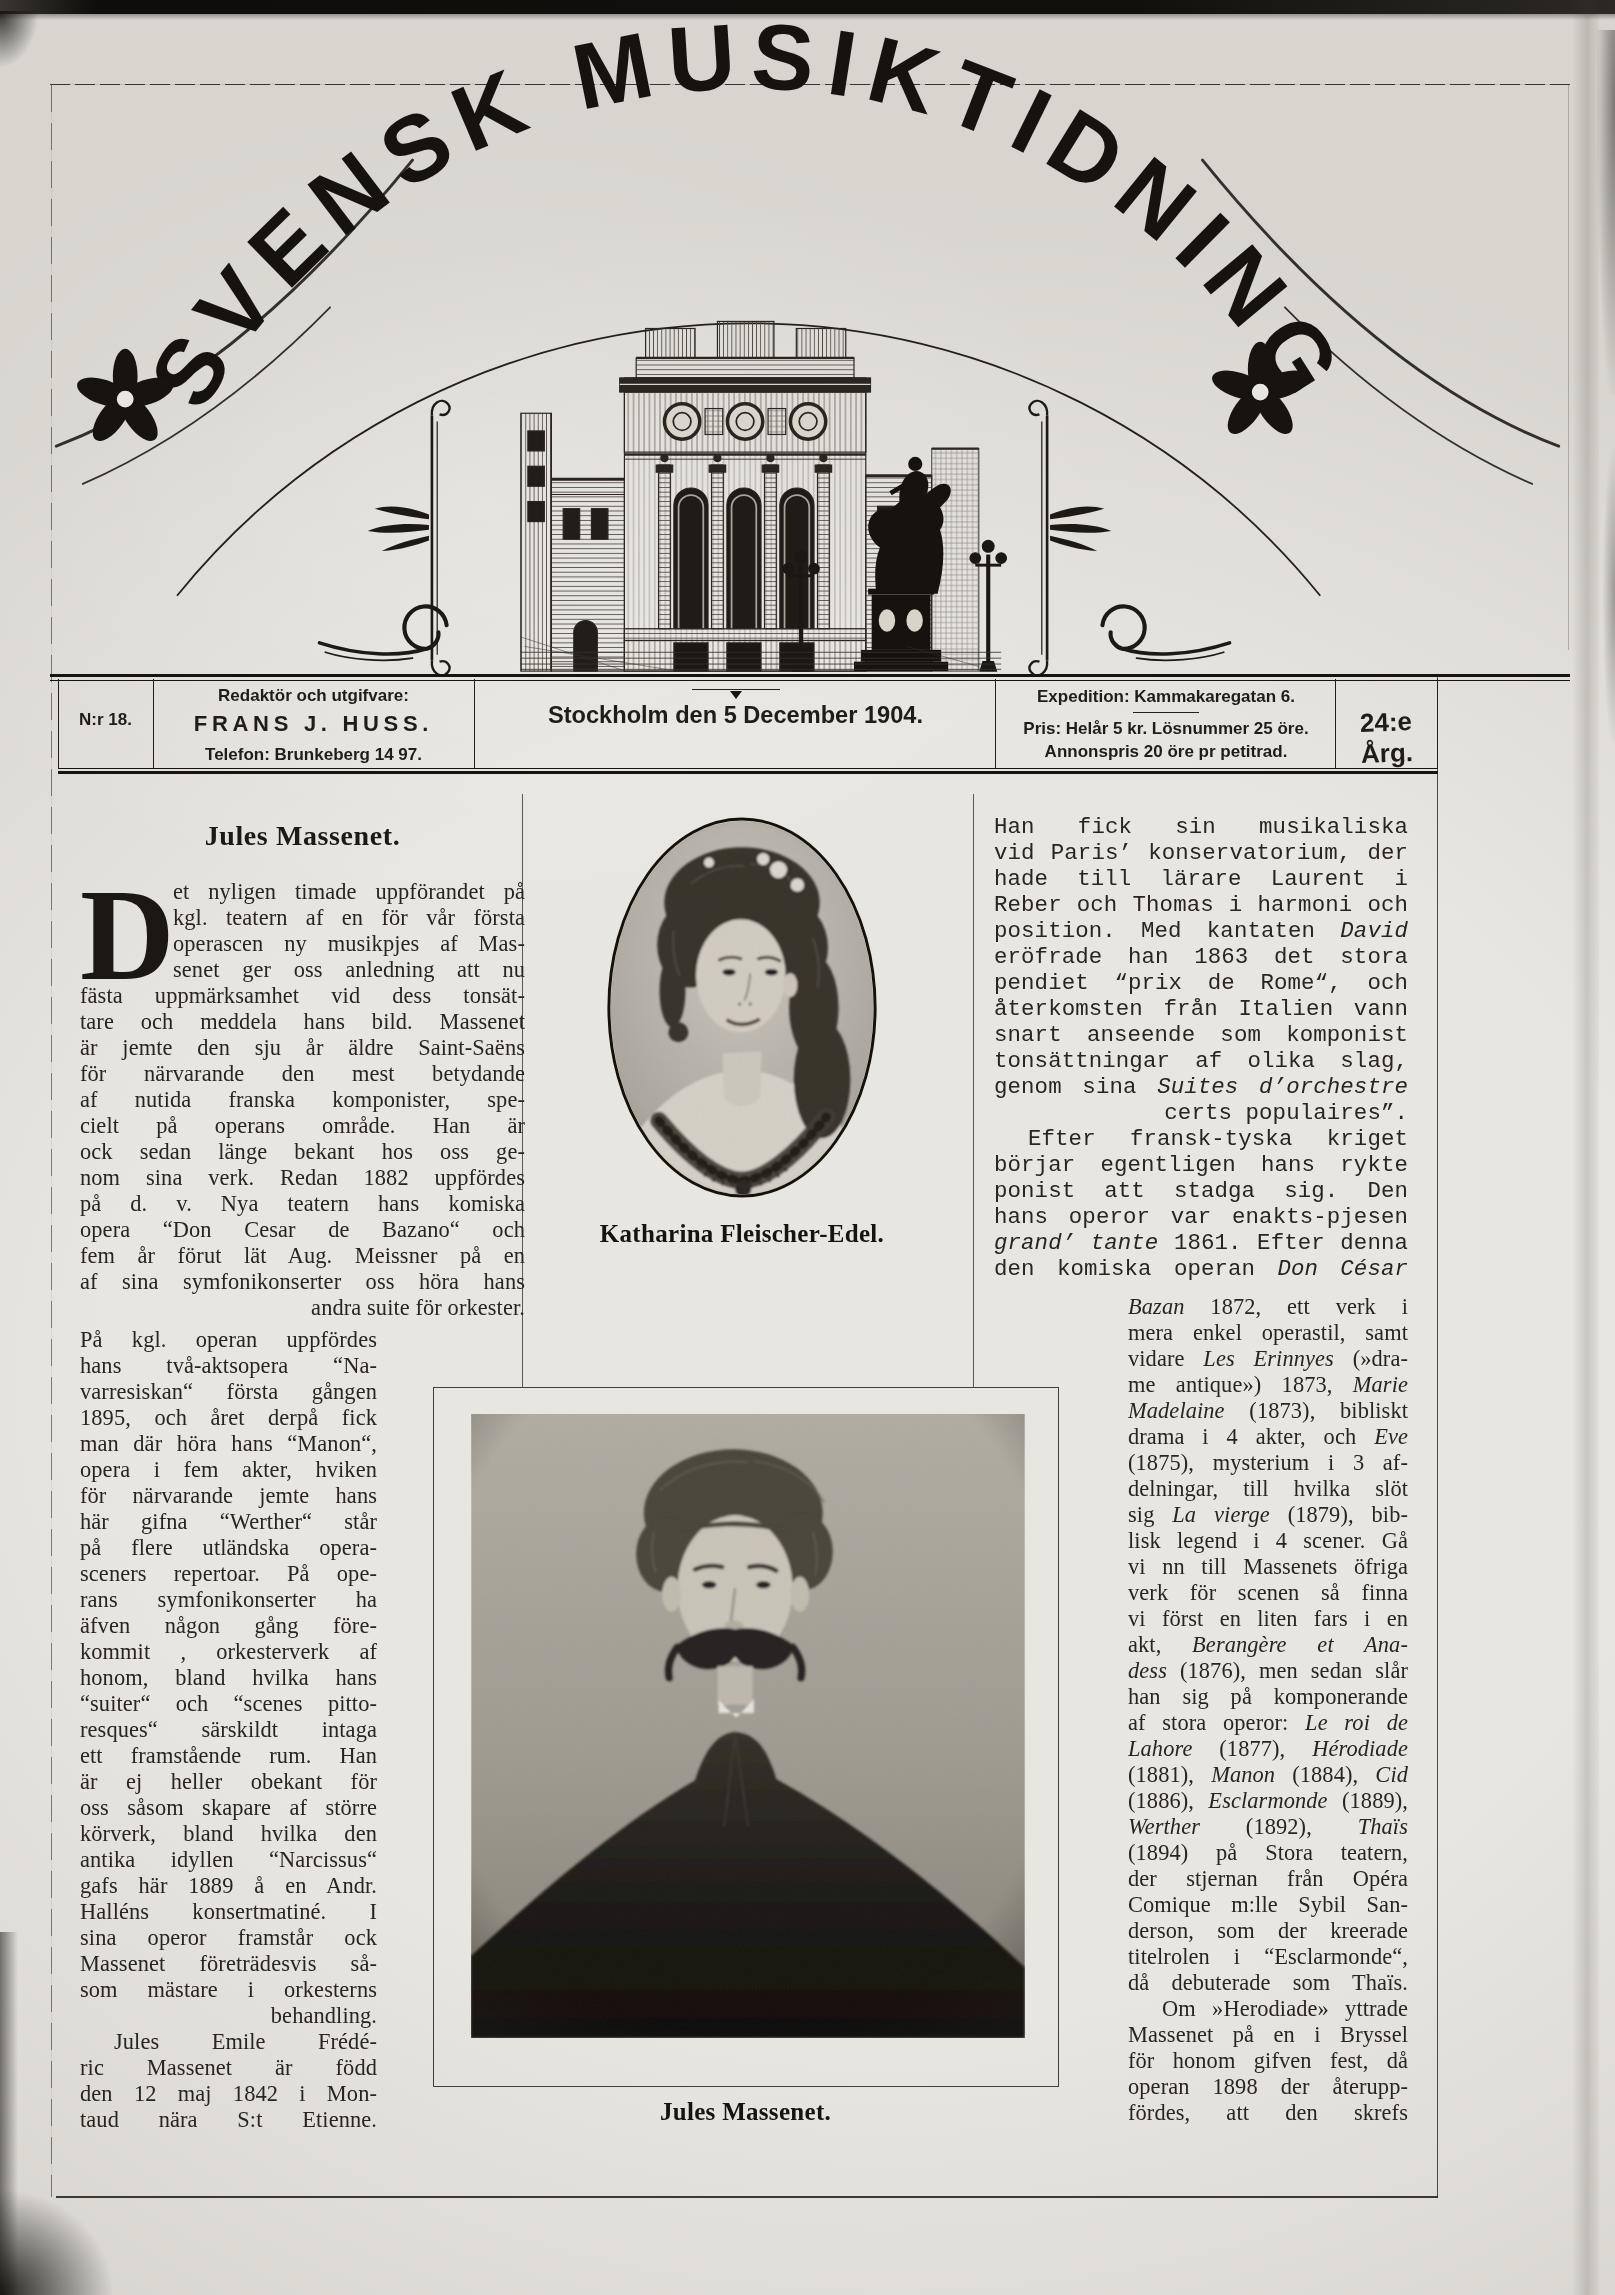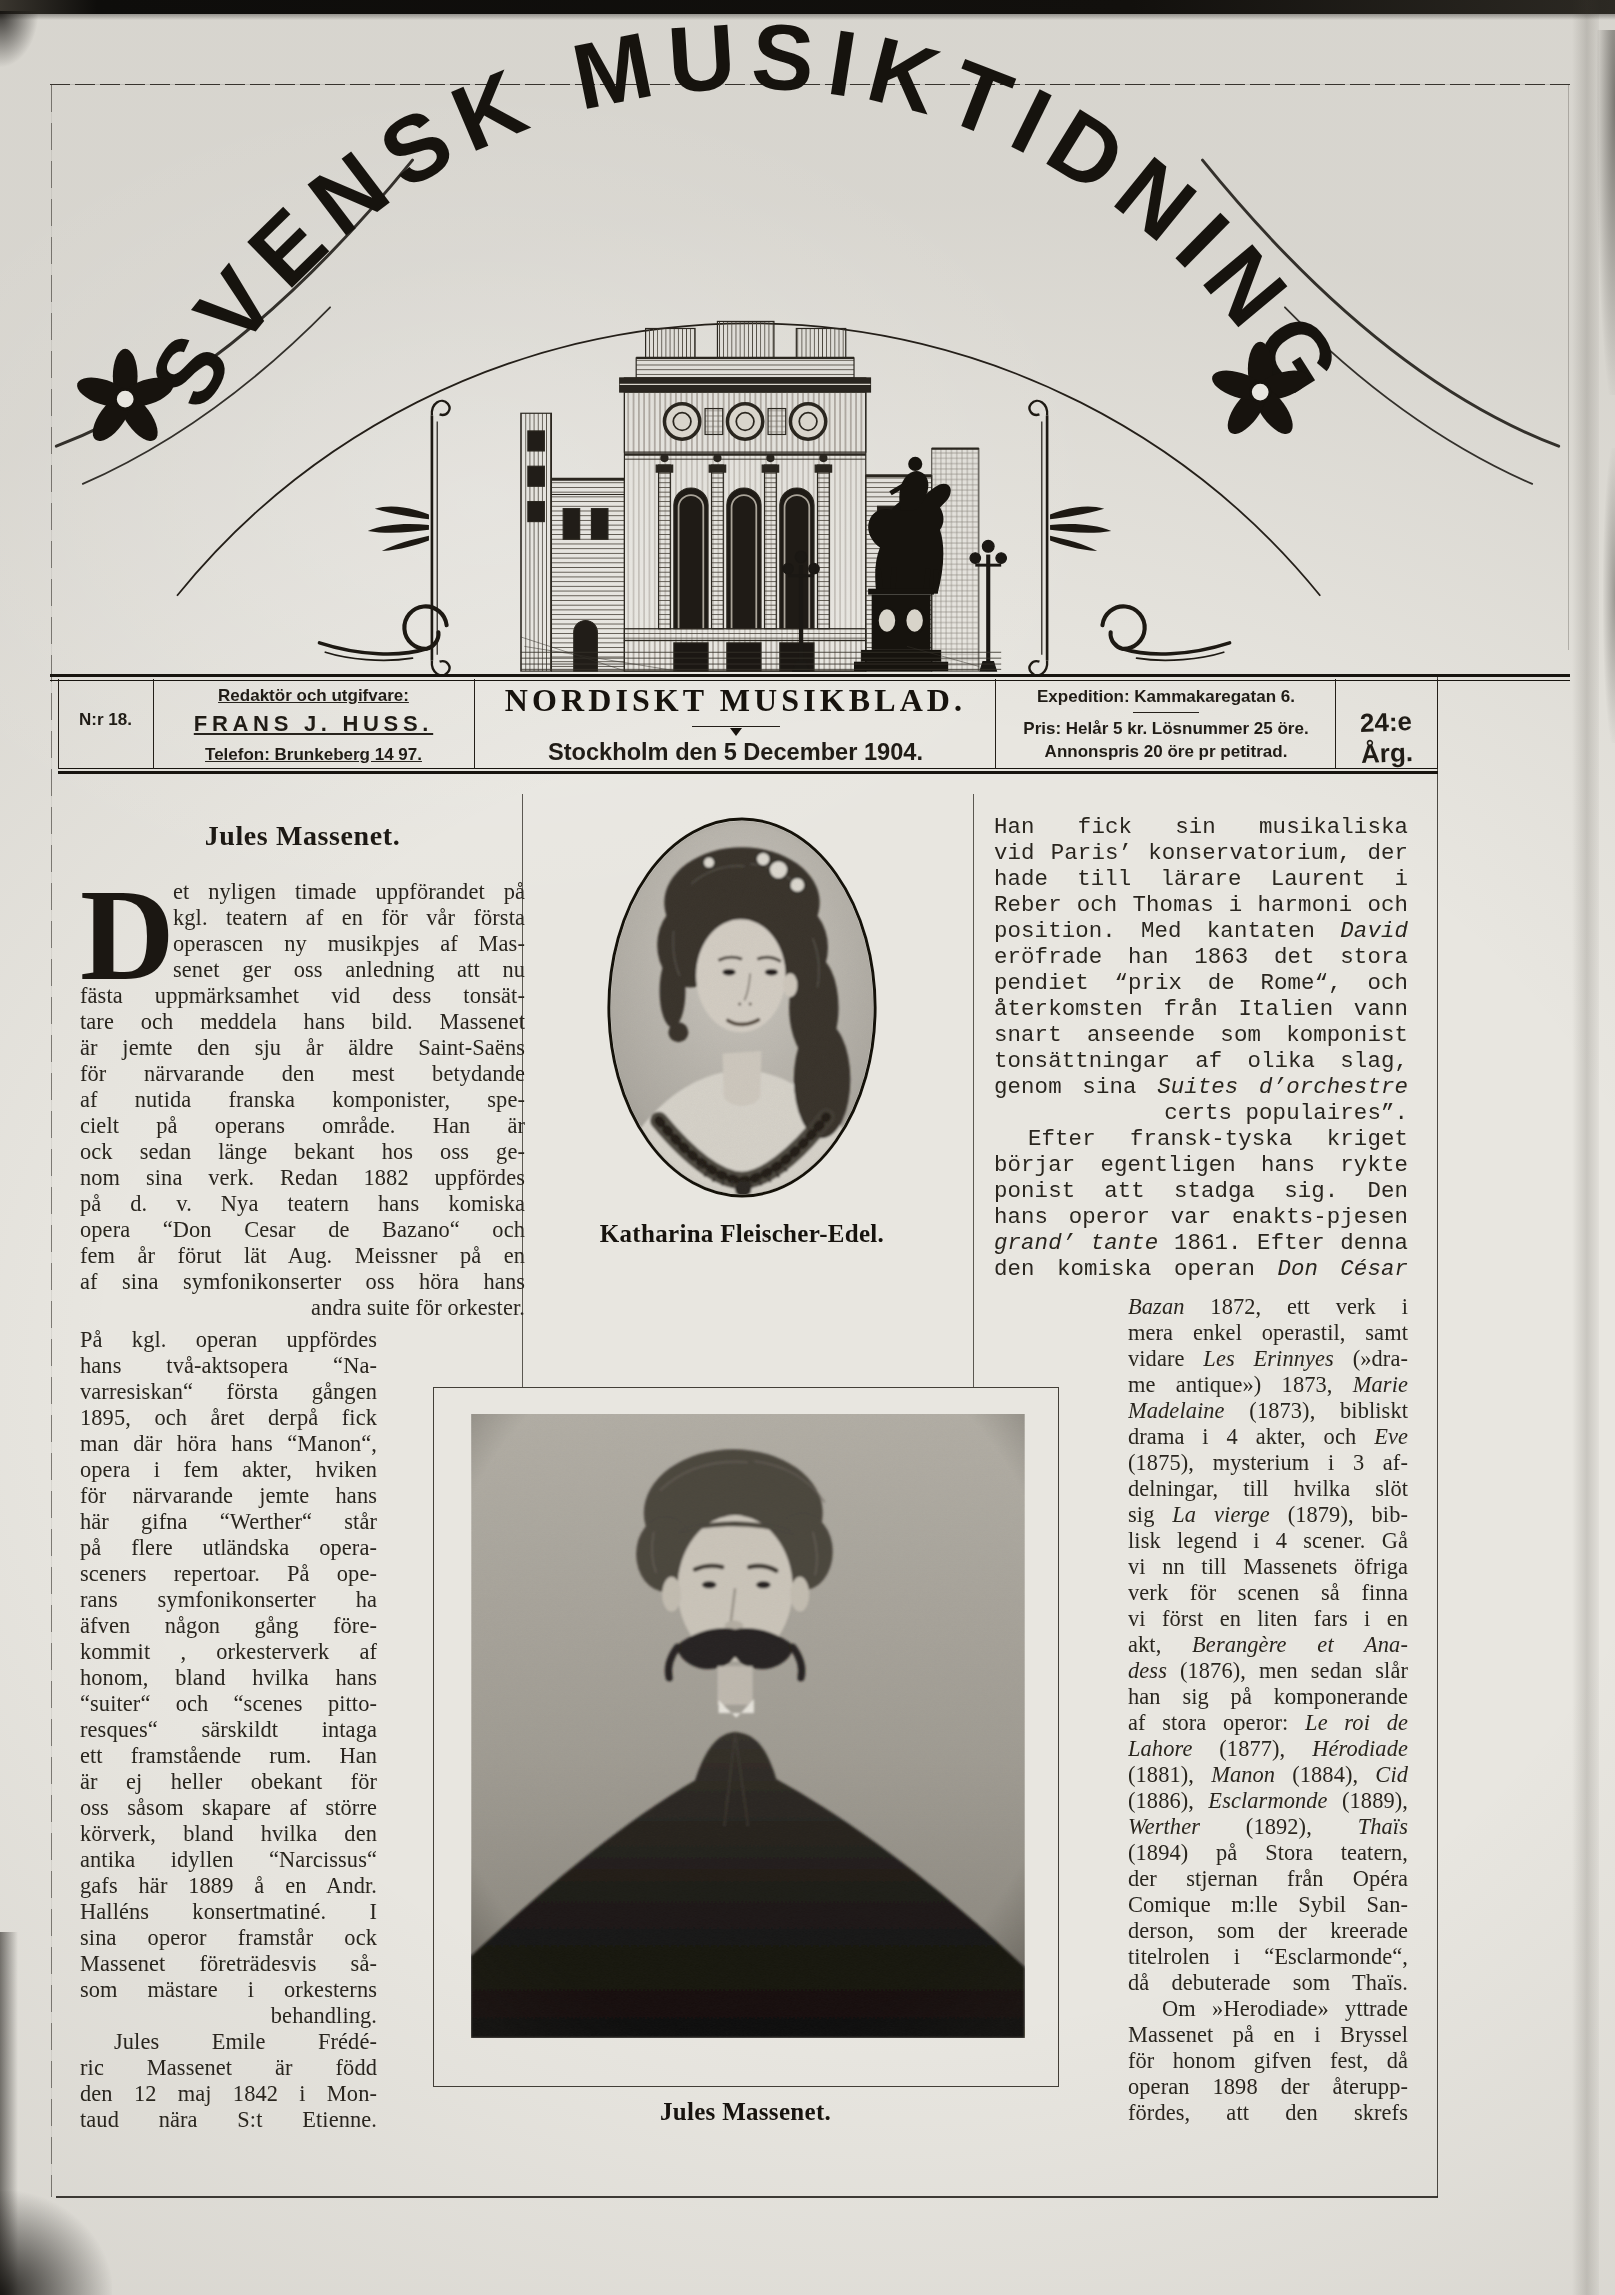--- a/index.html
+++ b/index.html
@@ -241,28 +241,27 @@
   <div class="hb-vline" style="left:153px;"></div>
   <div class="hb-vline" style="left:474px;"></div>
   <div class="hb-vline" style="left:995px;"></div>
   <div class="hb-vline" style="left:1335px;"></div>
   <div class="hb-vline" style="left:1437px;"></div>
 
   <div class="hb-cell hb-sans" style="left:58px;top:710px;width:95px;font-size:17px;">
     <span>N:r 18.</span>
   </div>
 
-  <div class="hb-cell" style="left:154px;top:686px;width:319px;text-decoration:underline;">
+  <div class="hb-cell" style="left:154px;top:686px;width:319px;">
     <div class="hb-sans hb-small">Redaktör och utgifvare:</div>
     <div class="hb-sans" style="font-size:22px;letter-spacing:4.7px;margin-top:4.7px;">FRANS J. HUSS.</div>
     <div class="hb-sans hb-small" style="margin-top:8.2px;">Telefon: Brunkeberg 14 97.</div>
   </div>
 
   <div class="hb-cell" style="left:475px;top:682px;width:521px;">
-    <div style="font:700 32px 'Liberation Serif',serif;letter-spacing:4.1px;color:#17130e;">NORDISKT MUSIKBLAD.</div>
     <div style="position:relative;height:15.3px;margin-top:3.5px;">
       <div style="position:absolute;left:50%;transform:translateX(-50%);top:3.5px;width:88px;height:1.2px;background:#241f19;"></div>
       <div style="position:absolute;left:50%;transform:translateX(-50%);top:5.3px;width:0;height:0;border-left:6.5px solid transparent;border-right:6.5px solid transparent;border-top:8.2px solid #17130e;"></div>
     </div>
     <div class="hb-sans" style="font-size:23.6px;margin-top:1.2px;">Stockholm den 5 December 1904.</div>
   </div>
 
   <div class="hb-cell" style="left:997px;top:687px;width:338px;">
     <div class="hb-sans hb-small">Expedition: Kammakaregatan 6.</div>
     <div style="margin:4.7px auto 5.9px;width:66px;height:1.2px;background:#241f19;"></div>

